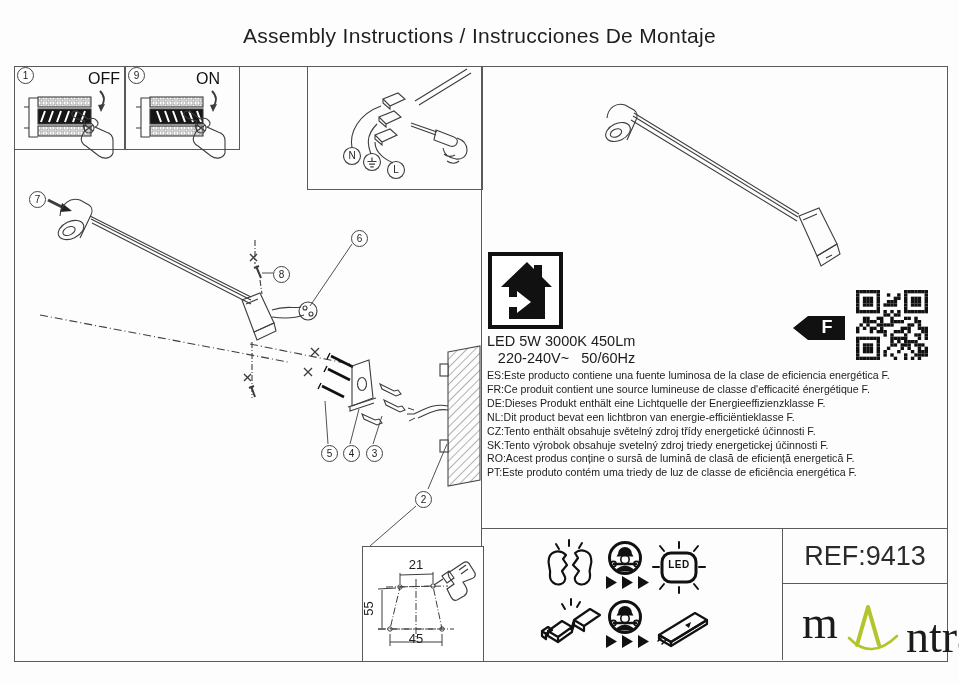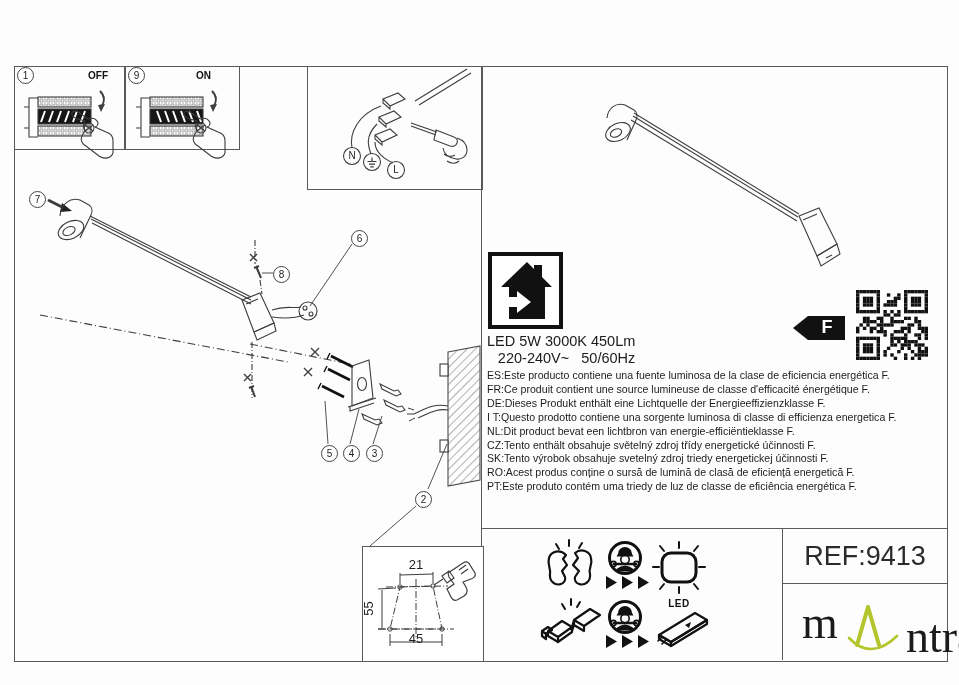--- a/index.html
+++ b/index.html
@@ -6,40 +6,41 @@
   #canvas{position:relative;width:959px;height:685px;background:#fdfdfd;
           font-family:"Liberation Sans",sans-serif;color:#222;overflow:hidden;}
   .box{position:absolute;border:1px solid #5a5a5a;background:transparent;}
   .hline{position:absolute;height:1px;background:#5a5a5a;}
   .vline{position:absolute;width:1px;background:#5a5a5a;}
   .title{position:absolute;left:0;right:0;top:24px;text-align:center;
          font-size:21px;color:#1e1e1e;letter-spacing:.3px;}
   .circ-num{position:absolute;width:15px;height:15px;border:1px solid #444;
             border-radius:50%;background:#fff;font-size:10px;line-height:15px;
             text-align:center;color:#222;z-index:5;}
-  .lbl-bold{position:absolute;font-weight:bold;font-size:10px;color:#111;}
+  .lbl-bold{position:absolute;font-weight:normal;font-size:16px;color:#111;}
   .term-lbl{position:absolute;font-size:10px;color:#222;width:16px;text-align:center;}
   .specs{position:absolute;left:487px;top:333px;font-size:14.5px;line-height:17px;
          color:#1c1c1c;white-space:pre-wrap;text-align:right;}
   .langs{position:absolute;left:487px;top:369px;font-size:10.6px;line-height:13.9px;color:#1c1c1c;}
   .f-label{position:absolute;left:812px;top:317px;width:30px;text-align:center;
            font-weight:bold;font-size:18px;color:#fff;z-index:3;}
   .led-label{position:absolute;left:662px;top:559px;width:34px;text-align:center;
-             font-weight:bold;font-size:10px;letter-spacing:.5px;color:#111;z-index:3;margin-top:39px;}
+             font-weight:bold;font-size:10px;letter-spacing:.5px;color:#111;z-index:3;}
   .dim{position:absolute;font-size:13px;color:#222;text-align:center;}
   .ref{position:absolute;left:783px;top:541px;width:164px;text-align:center;
        font-size:27px;color:#2a2a2a;}
   .brand{position:absolute;font-family:"Liberation Serif",serif;font-size:46px;color:#1b1b1b;}
   svg.draw{position:absolute;overflow:visible;}
 </style>
 </head>
 <body>
 
 <div id="canvas">
 
+  <div class="title">Assembly Instructions / Instrucciones De Montaje</div>
 
   <div class="box" style="left:14px;top:66px;width:932px;height:594px;"></div>
   <div class="box" style="left:14px;top:66px;width:110px;height:82px;"></div>
   <div class="box" style="left:124px;top:66px;width:114px;height:82px;"></div>
   <div class="box" style="left:307px;top:66px;width:174px;height:122px;"></div>
   <div class="vline" style="left:481px;top:66px;height:594px;"></div>
   <div class="hline" style="left:481px;top:528px;width:466px;"></div>
   <div class="vline" style="left:782px;top:528px;height:132px;"></div>
   <div class="hline" style="left:782px;top:583px;width:165px;"></div>
   <div class="box" style="left:362px;top:546px;width:120px;height:114px;background:#fff;"></div>
@@ -468,21 +469,20 @@
       <rect x="37.71" y="66.67" width="3.43" height="3.33" fill="#111"></rect>
       <rect x="48.00" y="66.67" width="3.43" height="3.33" fill="#111"></rect>
       <rect x="54.86" y="66.67" width="3.43" height="3.33" fill="#111"></rect>
       <rect x="61.71" y="66.67" width="3.43" height="3.33" fill="#111"></rect>
     </svg>
 
   <div class="langs">
     <div>ES:Este producto contiene una fuente luminosa de la clase de eficiencia energética F.</div>
     <div>FR:Ce produit contient une source lumineuse de classe d'efficacité énergétique F.</div>
     <div>DE:Dieses Produkt enthält eine Lichtquelle der Energieeffizienzklasse F.</div>
-    <div>I T:Questo prodotto contiene una sorgente luminosa di classe di efficienza energetica F.</div>
     <div>NL:Dit product bevat een lichtbron van energie-efficiëntieklasse F.</div>
     <div>CZ:Tento enthält obsahuje světelný zdroj třídy energetické účinnosti F.</div>
     <div>SK:Tento výrobok obsahuje svetelný zdroj triedy energetickej účinnosti F.</div>
     <div>RO:Acest produs conține o sursă de lumină de clasă de eficiență energetică F.</div>
     <div>PT:Este produto contém uma triedy de luz de classe de eficiência energética F.</div>
   </div>
 
   <svg class="draw" style="left:538px;top:538px;" width="180" height="118" viewBox="0 0 180 118">
     <g stroke="#111" fill="none" stroke-width="2.2" stroke-linejoin="round" stroke-linecap="round">
 

